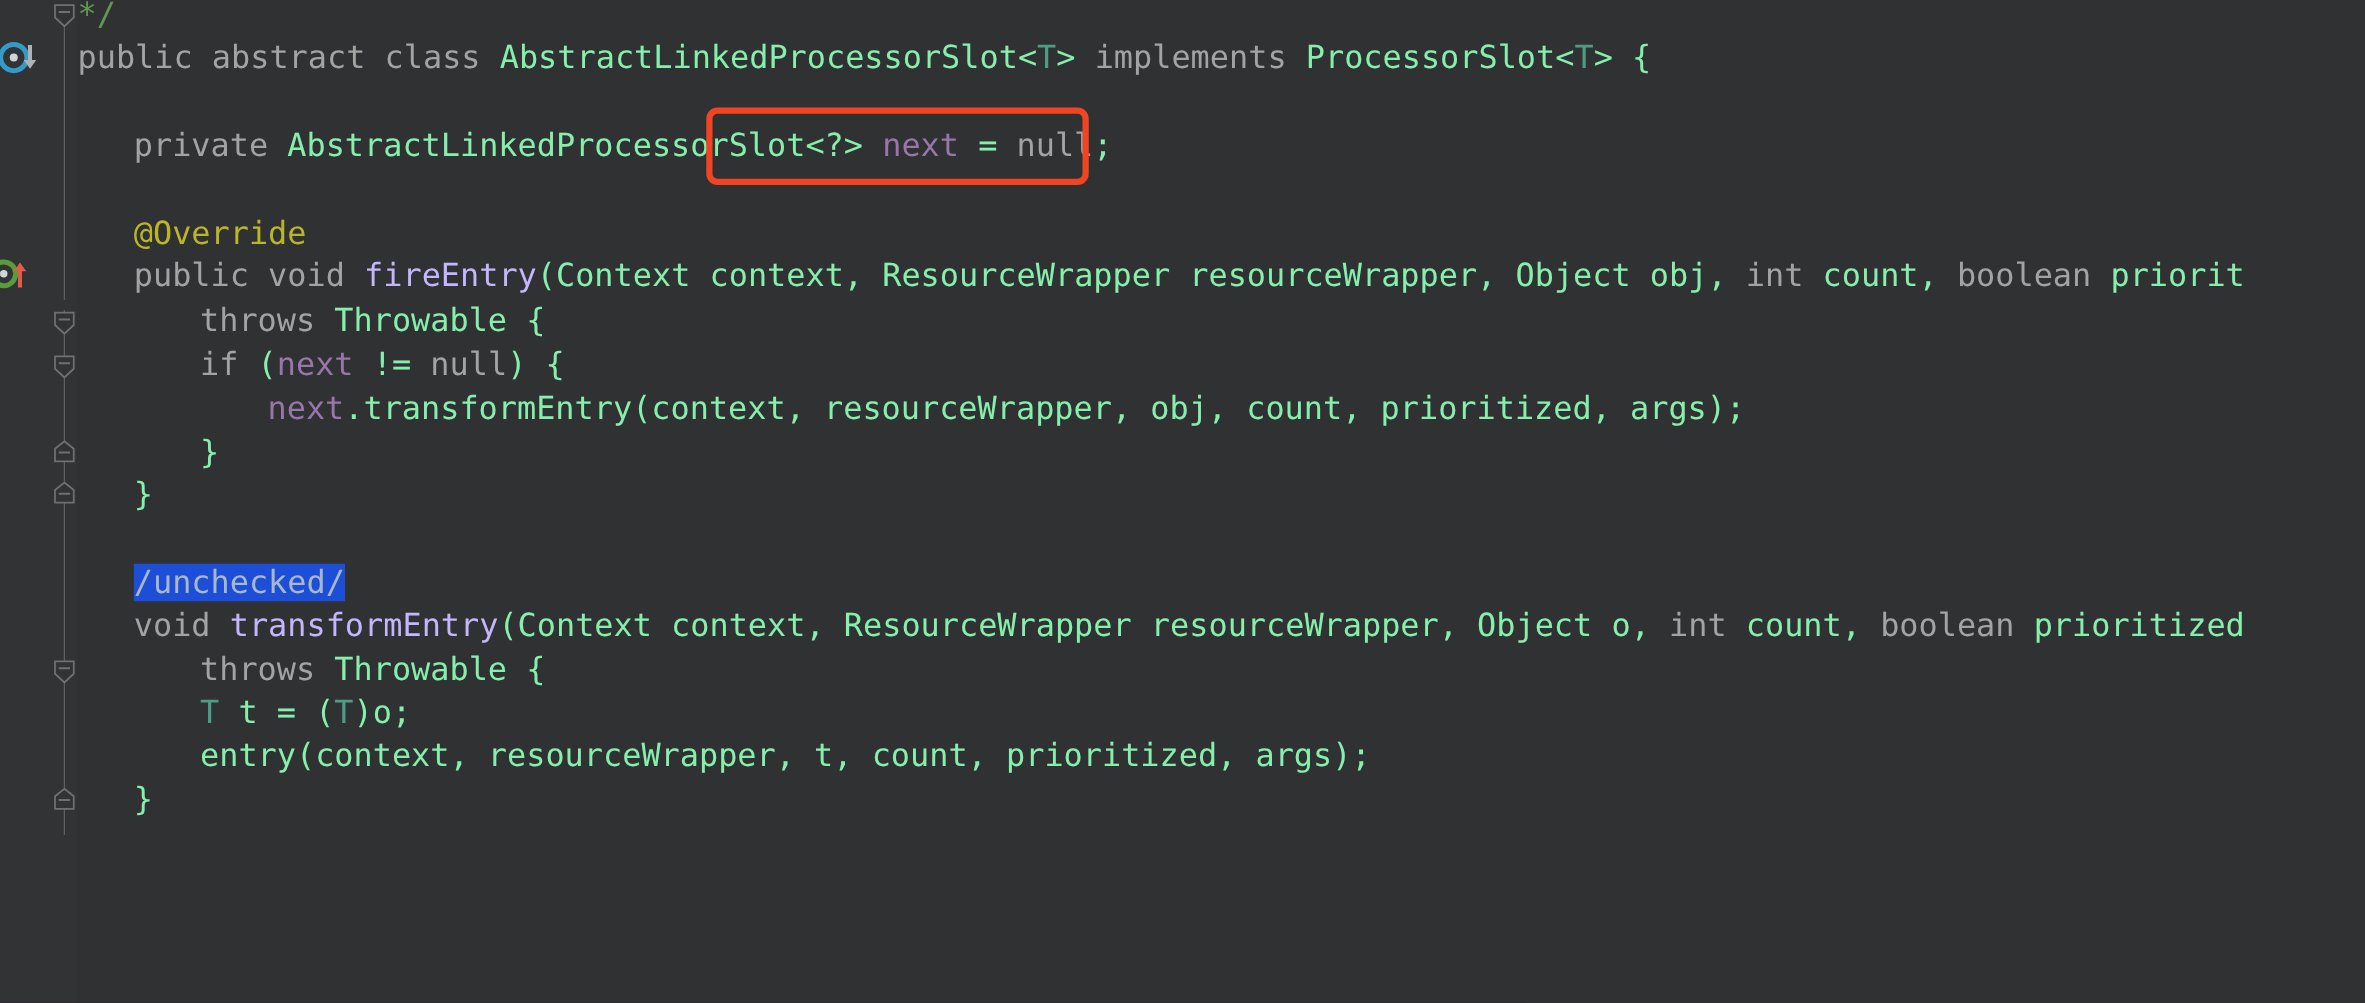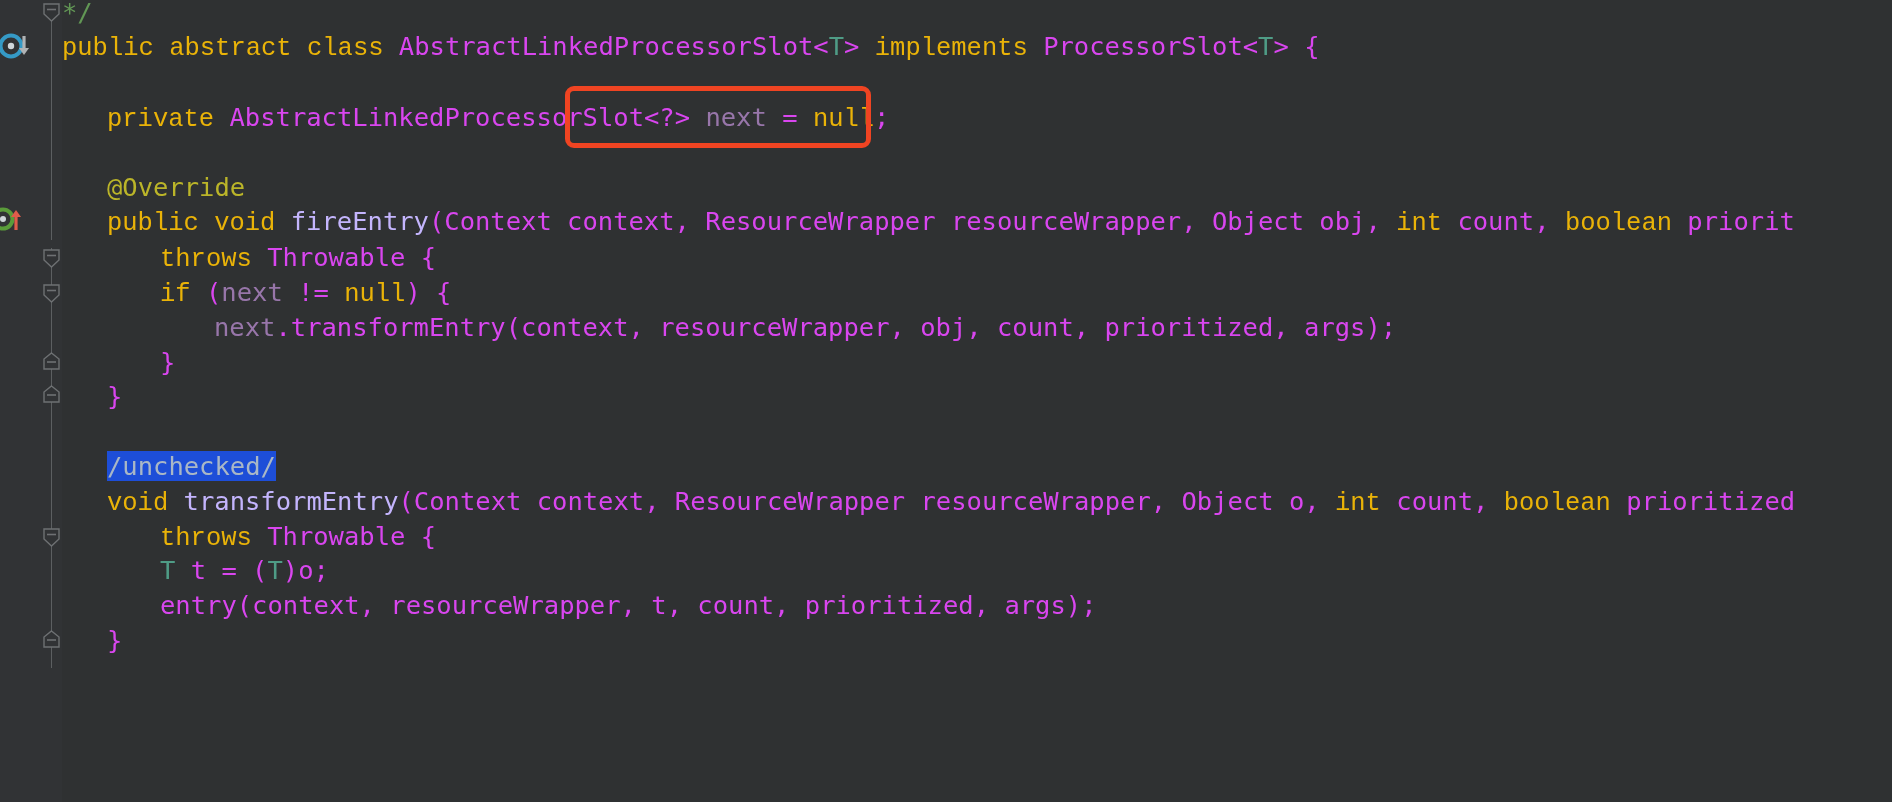--- a/index.html
+++ b/index.html
@@ -75,22 +75,22 @@
     color: #a9b7c6;
   }
   .line {
     position: absolute;
     left: 0;
     height: 34.6px;
     white-space: pre;
   }
 
   
-  .kw      { color: #eab308; font-family: Liberation Mono, monospace; }
-  .ident   { color: #d946ef; }
+  .kw      { color: #a3a3a3; }
+  .ident   { color: #86efac; }
   .field   { color: #9876aa; }
   .method  { color: #c4b5fd; }
   .anno    { color: #bbb529; }
   .comment { color: #629755; }
   .typeparam { color: #4f9c86; }
   .punct   { color: #a9b7c6; }
   .unchecked-hl {
     background: #1d4ed8;
     color: #a9b7c6;
   }

